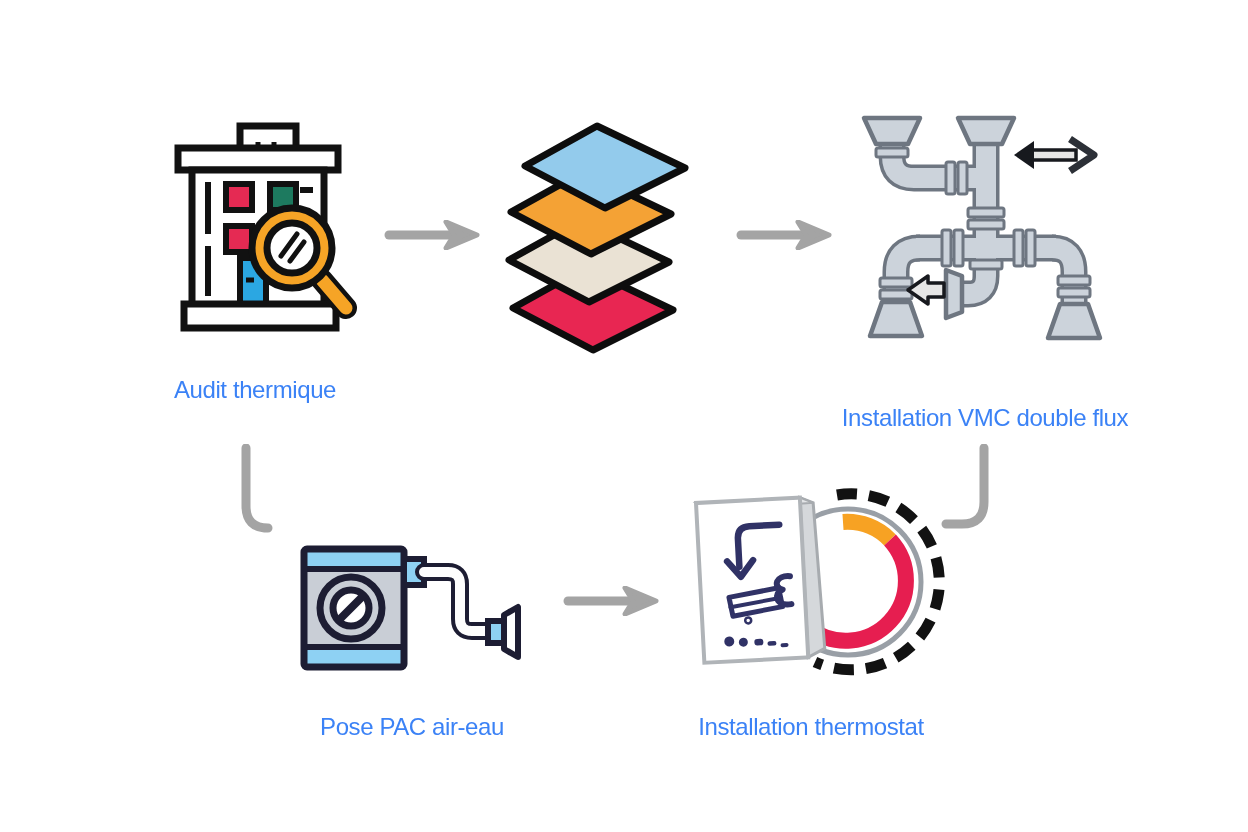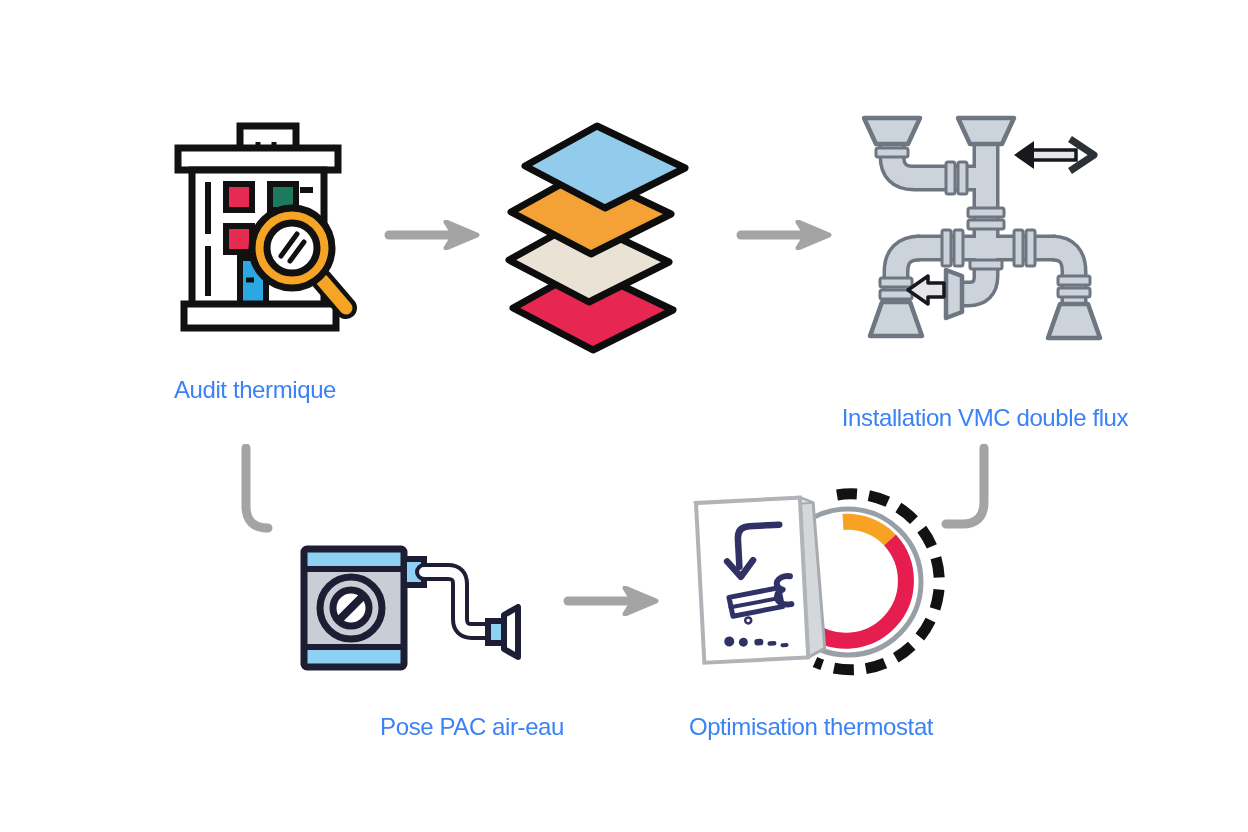--- a/index.html
+++ b/index.html
@@ -152,21 +152,21 @@
       <line x1="42" y1="76" x2="64" y2="54" stroke="#1d1d33" stroke-width="8" stroke-linecap="round"></line>
     </g>
 
     <rect x="106" y="16" width="20" height="26" stroke="#1d1d33" stroke-width="6" fill="#8ed1f3"></rect>
     <path d="M 126,29 L 150,29 Q 162,29 162,41 L 162,76 Q 162,88 174,88 L 190,88" fill="none" stroke="#1d1d33" stroke-width="18" stroke-linecap="round"></path>
     <path d="M 126,29 L 150,29 Q 162,29 162,41 L 162,76 Q 162,88 174,88 L 190,88" fill="none" stroke="#fdfdfd" stroke-width="10" stroke-linecap="round"></path>
 
     <rect x="190" y="78" width="16" height="22" stroke="#1d1d33" stroke-width="6" fill="#8ed1f3"></rect>
     <polygon points="206,72 220,64 220,114 206,106" fill="#ffffff" stroke="#1d1d33" stroke-width="6" stroke-linejoin="round"></polygon>
   </svg>
-  <div class="step-label" style="left:244px;top:713px;width:320px;text-align:right;">Pose PAC air-eau</div>
+  <div class="step-label" style="left:252px;top:713px;width:320px;">Pose PAC air-eau</div>
 
   <svg class="abs" style="left:562px;top:586px;" width="100" height="30" viewBox="0 0 100 30">
     <path d="M 6,15 H 66" stroke="#a4a4a4" stroke-width="9" stroke-linecap="round" fill="none"></path>
     <polygon points="63,2 94,15 63,28 71,15" fill="#a4a4a4" stroke="#a4a4a4" stroke-width="5" stroke-linejoin="round"></polygon>
   </svg>
 
   <svg class="abs" style="left:690px;top:478px;" width="260" height="210" viewBox="0 0 260 210">
 
     <path d="M 147,17 A 88 88 0 1 1 125,184" fill="none" stroke="#121212" stroke-width="11" stroke-dasharray="20 12"></path>
 
@@ -189,15 +189,15 @@
       </g>
       <g fill="#303266">
         <circle cx="36" cy="162" r="5"></circle>
         <circle cx="50" cy="163.5" r="4.5"></circle>
         <rect x="61" y="161" width="9" height="6.5" rx="3"></rect>
         <rect x="74" y="164" width="9" height="4.5" rx="2.2"></rect>
         <rect x="87" y="166.5" width="8" height="4" rx="2"></rect>
       </g>
     </g>
   </svg>
-  <div class="step-label" style="left:631px;top:713px;width:360px;">Optimisation thermostat</div>
+  <div class="step-label" style="left:631px;top:713px;width:360px;">Installation thermostat</div>
 
 </div>
 
 </body></html>

